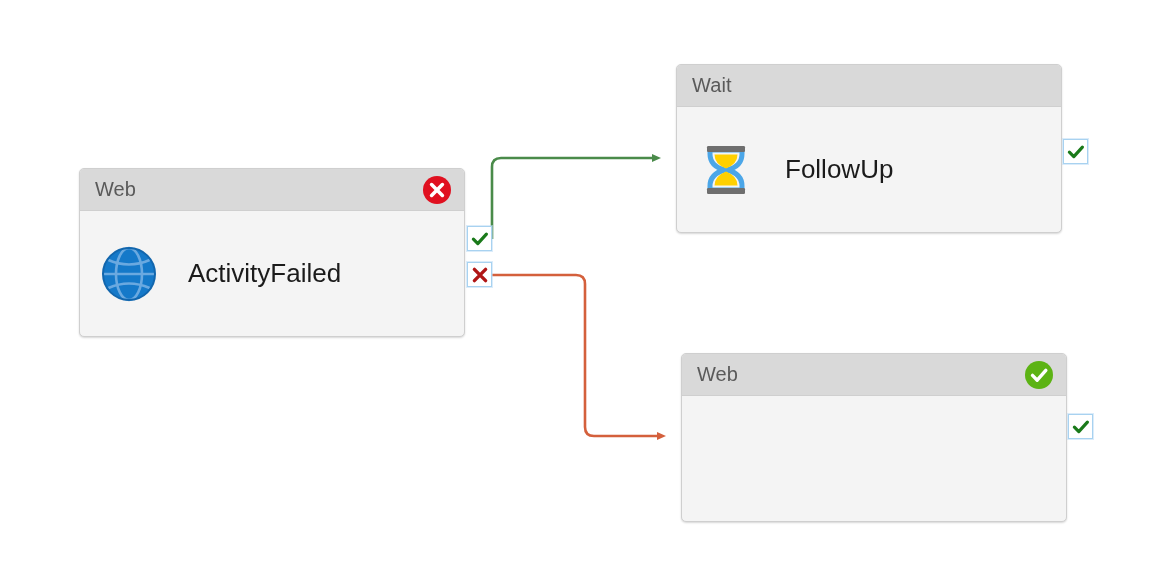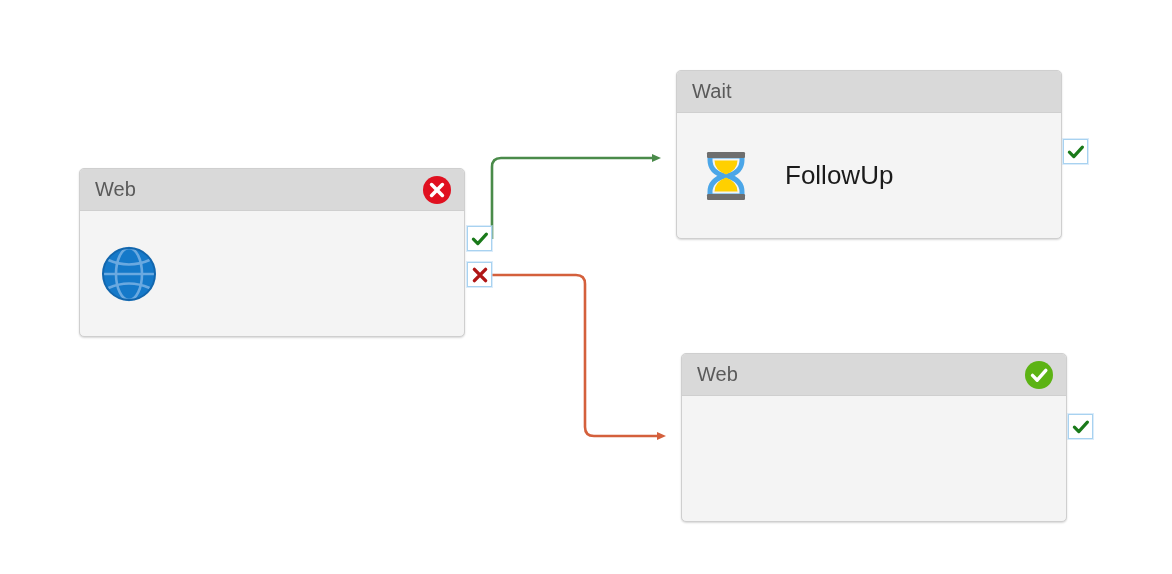--- a/index.html
+++ b/index.html
@@ -131,24 +131,25 @@
           <circle cx="29" cy="29" r="26" fill="#1579c9"></circle>
           <g fill="none" stroke="#6aa9e0" stroke-width="2.6">
             <ellipse cx="29" cy="29" rx="13" ry="26"></ellipse>
             <line x1="3" y1="29" x2="55" y2="29"></line>
             <path d="M8.4 15 Q29 24 49.6 15"></path>
             <path d="M8.4 43 Q29 34 49.6 43"></path>
           </g>
           <circle cx="29" cy="29" r="26" fill="none" stroke="#1266ad" stroke-width="2"></circle>
         </svg>
       </span>
-    </div>
-  </div>
-
-  <div class="node" style="left:676px; top:70px; width:386px; height:169px;">
+      <span class="node-label">ActivityFailed</span>
+    </div>
+  </div>
+
+  <div class="node" style="left:676px; top:64px; width:386px; height:169px;">
     <div class="node-header">
       <span class="node-title">Wait</span>
     </div>
     <div class="node-body">
       <span class="node-icon">
         <svg viewBox="0 0 58 58" width="58" height="58">
           <path d="M13 9 H45 V13 Q45 25 30.5 29 Q45 33 45 45 V49 H13 V45 Q13 33 27.5 29 Q13 25 13 13 Z" fill="none" stroke="#4ba6e8" stroke-width="5" stroke-linejoin="round"></path>
           <path d="M17.5 13.5 H40.5 Q40.5 23 29 27.5 Q17.5 23 17.5 13.5 Z" fill="#ffd000"></path>
           <path d="M29 30.5 Q40.5 35 40.5 44.5 H17.5 Q17.5 35 29 30.5 Z" fill="#ffd000"></path>
           <rect x="10" y="5" width="38" height="6" rx="1.2" fill="#6e6e6e"></rect>

